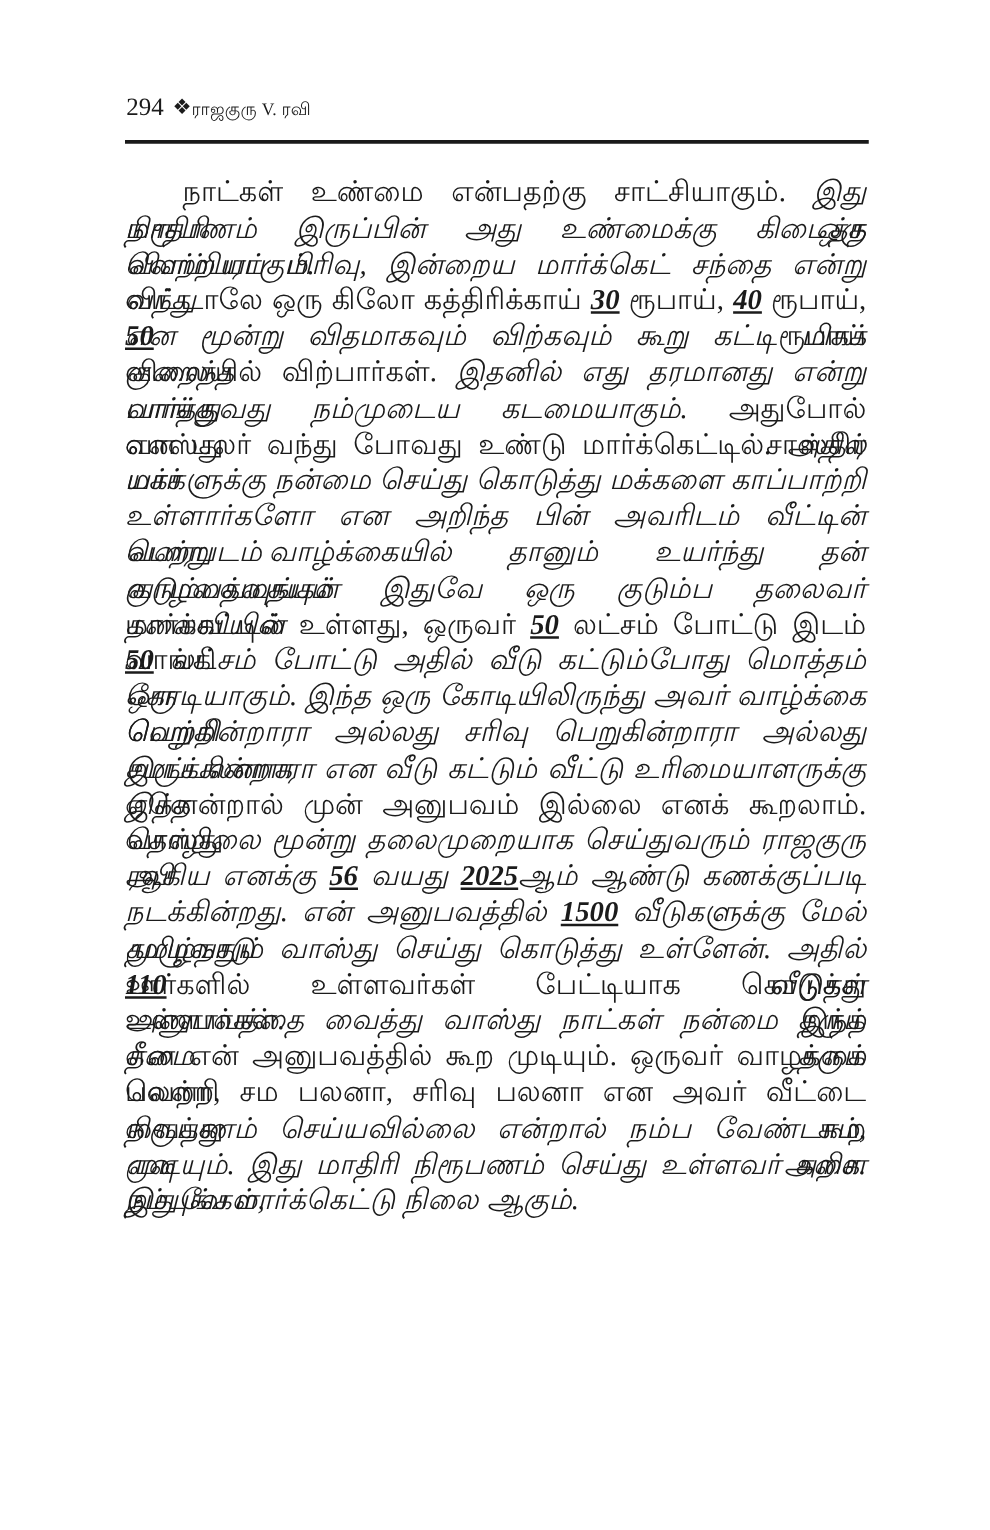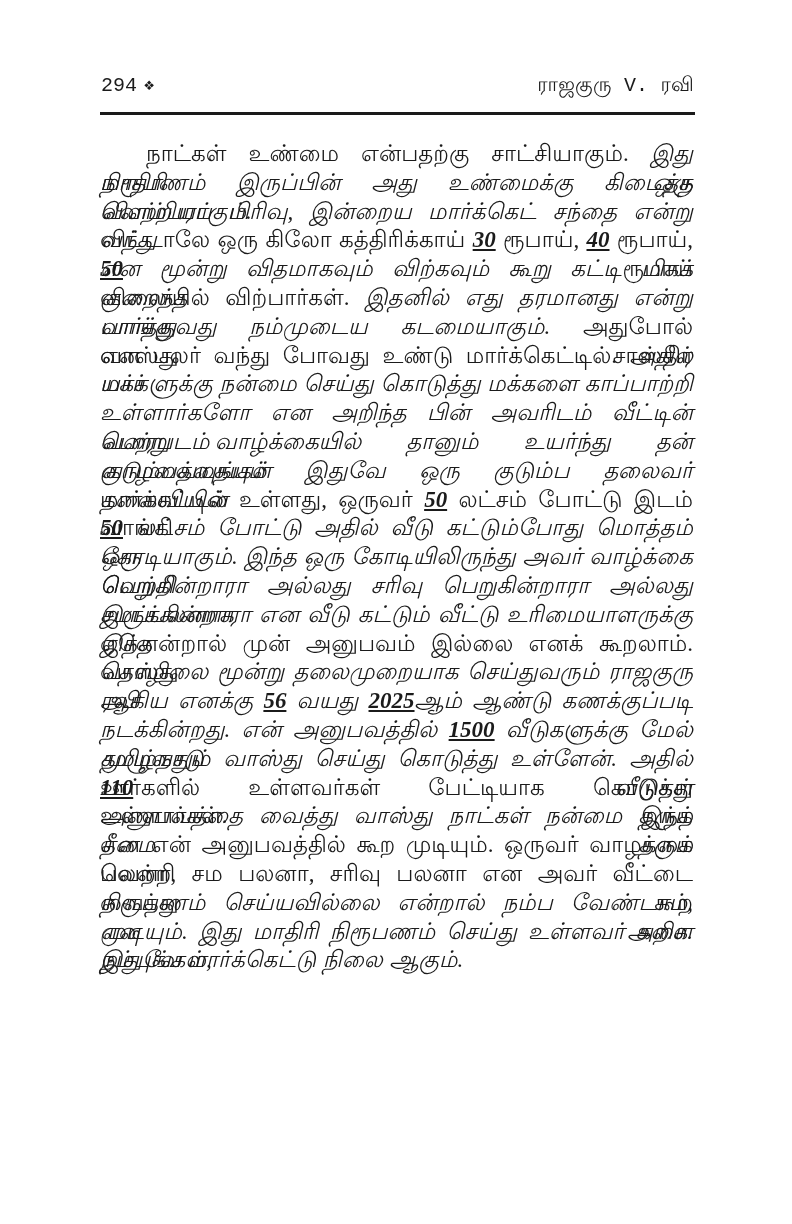--- a/index.html
+++ b/index.html
@@ -10,31 +10,31 @@
   }
   .page {
     position: relative;
     width: 792px; height: 1224px;
     background: #ffffff;
     color: #1b1b1b;
     overflow: hidden;
   }
   .header {
     position: absolute;
-    left: 101px; right: 98px; top: 74px;
+    left: 101px; right: 110px; top: 74px;
     display: flex;
-    justify-content: space-between;
+    justify-content: flex-start;
     align-items: baseline;
-    font-family: Liberation Mono, monospace;
+    font-family: Liberation Serif, serif;
     font-size: 20px;
     line-height: 24px;
   }
   .header .page-num-wrap { display: flex; align-items: baseline; gap: 7px; }
   .header .ornament { font-size: 17px; position: relative; top: -1px; }
-  .header .author { font-size: 20px; letter-spacing: 0.2px; }
+  .header .author { font-size: 14px; letter-spacing: 0.2px; }
   .rule {
     position: absolute;
     left: 100px; right: 97px; top: 112px;
     height: 3px;
     background: #1a1a1a;
   }
   .body-paragraph {
     position: absolute;
     left: 100px; right: 99px; top: 140px;
     font-size: 23px;

